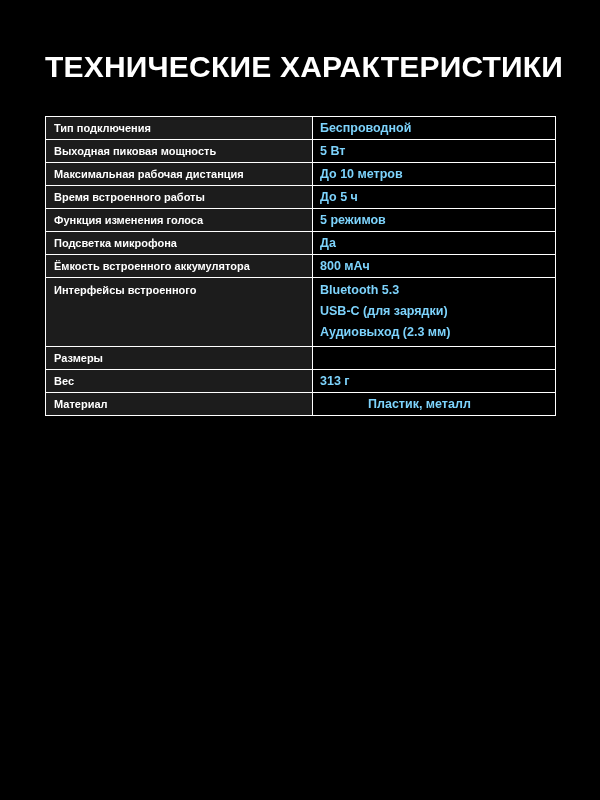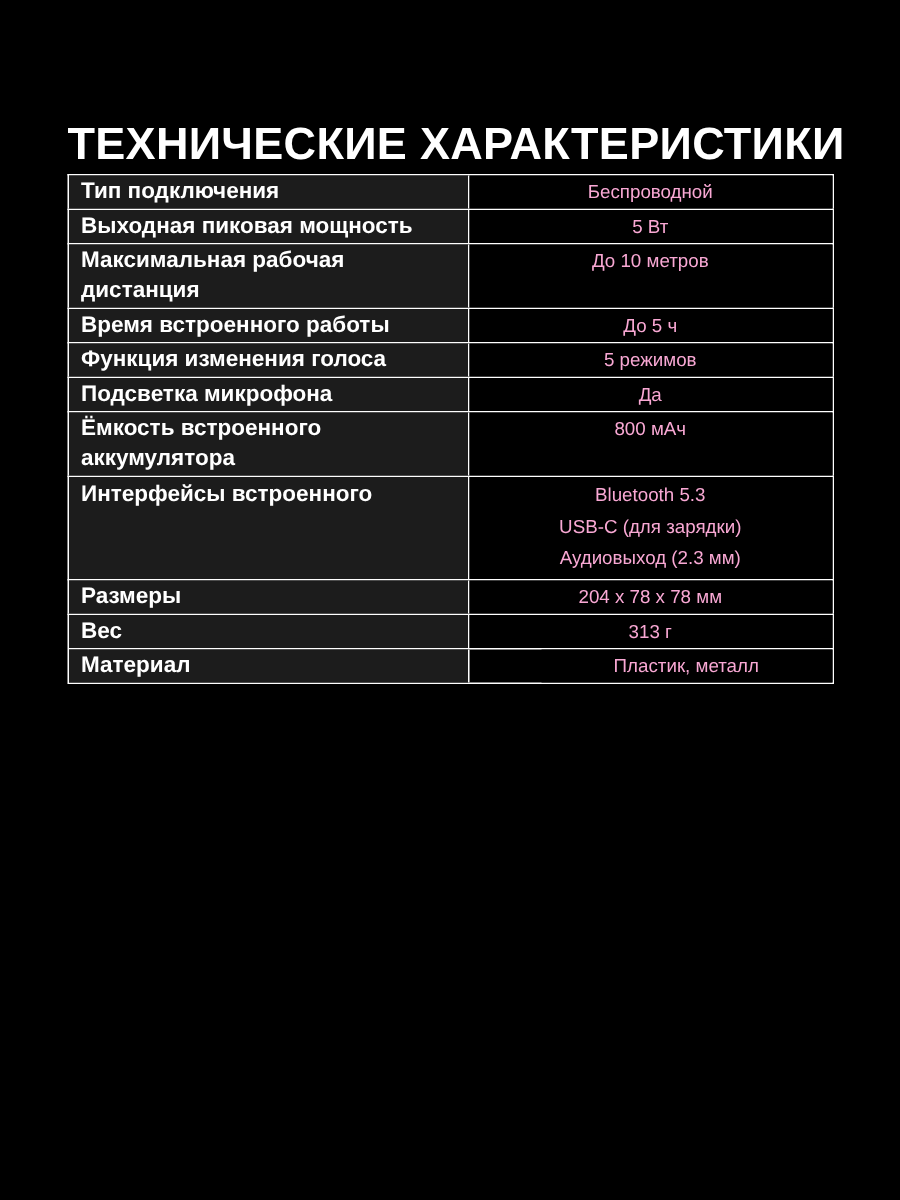--- a/index.html
+++ b/index.html
@@ -25,21 +25,20 @@
   .spec-title {
     position: absolute;
     left: 45px;
     top: 50px;
     font-size: 30px;
     line-height: 34px;
     font-weight: bold;
     color: #ffffff;
     letter-spacing: 0.2px;
     white-space: nowrap;
-    margin-top: 30px;
   }
 
   .spec-table {
     position: absolute;
     left: 45px;
     top: 116px;
     width: 511px;
   }
 
   .spec-row {
@@ -54,41 +53,41 @@
     border-bottom: 1px solid #ffffff;
     gap: 48px;
   }
 
   .spec-label {
     flex: 0 0 267px;
     width: 267px;
     box-sizing: border-box;
     background: #1c1c1c;
     color: #ffffff;
-    font-size: 15px;
+    font-size: 11px;
     font-weight: bold;
     line-height: 20px;
     padding: 1px 8px 1px 8px;
     border-right: 1px solid #ffffff;
     display: flex;
     align-items: flex-start;
   }
 
   .spec-value {
     flex: 1 1 auto;
     box-sizing: border-box;
     background: #000000;
-    color: #f9a8d4;
+    color: #7dd3fc;
     font-size: 12.5px;
-    font-weight: normal;
+    font-weight: bold;
     line-height: 20px;
     padding: 1px 8px 1px 7px;
     display: flex;
     flex-direction: column;
-    align-items: center;
+    align-items: flex-start;
   }
 
   .spec-value .vline {
     display: block;
     white-space: nowrap;
   }
 
   .row-multiline .spec-label,
   .row-multiline .spec-value {
     padding-top: 2px;
@@ -151,23 +150,20 @@
       <div class="spec-row row-multiline">
         <div class="spec-label">Интерфейсы встроенного</div>
         <div class="spec-value">
           <span class="vline">Bluetooth 5.3</span>
           <span class="vline">USB-C (для зарядки)</span>
           <span class="vline">Аудиовыход (2.3 мм)</span>
         </div>
       </div>
       <div class="spec-row">
         <div class="spec-label">Размеры</div>
-        <div class="spec-value">
-          <span class="vline">204 x 78 x 78 мм</span>
-        </div>
       </div>
       <div class="spec-row">
         <div class="spec-label">Вес</div>
         <div class="spec-value">
           <span class="vline">313 г</span>
         </div>
       </div>
       <div class="spec-row">
         <div class="spec-label">Материал</div>
         <div class="spec-value">

